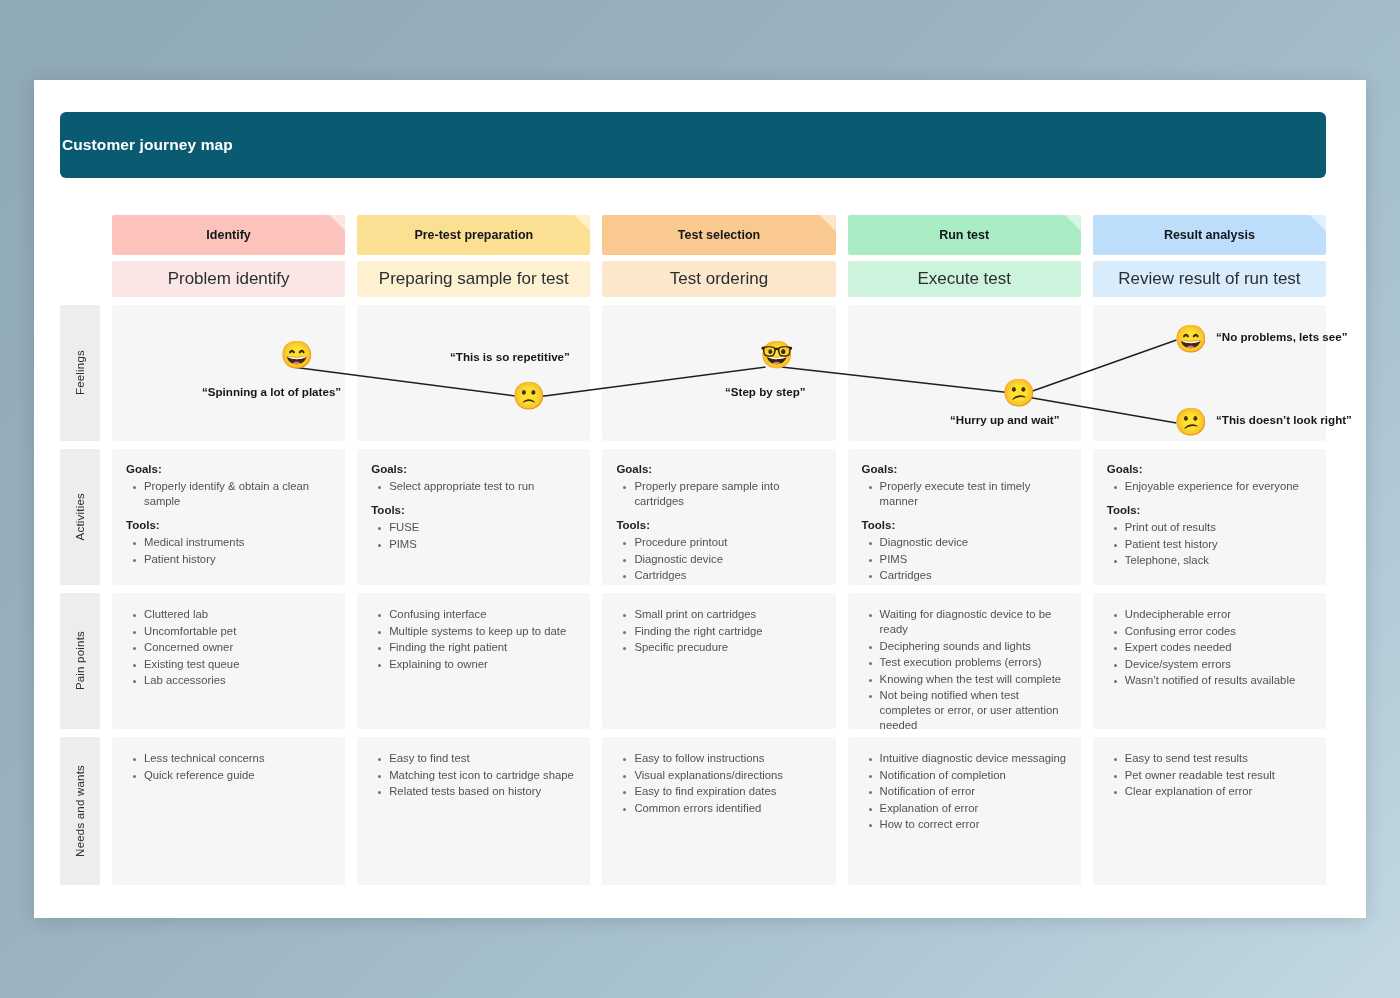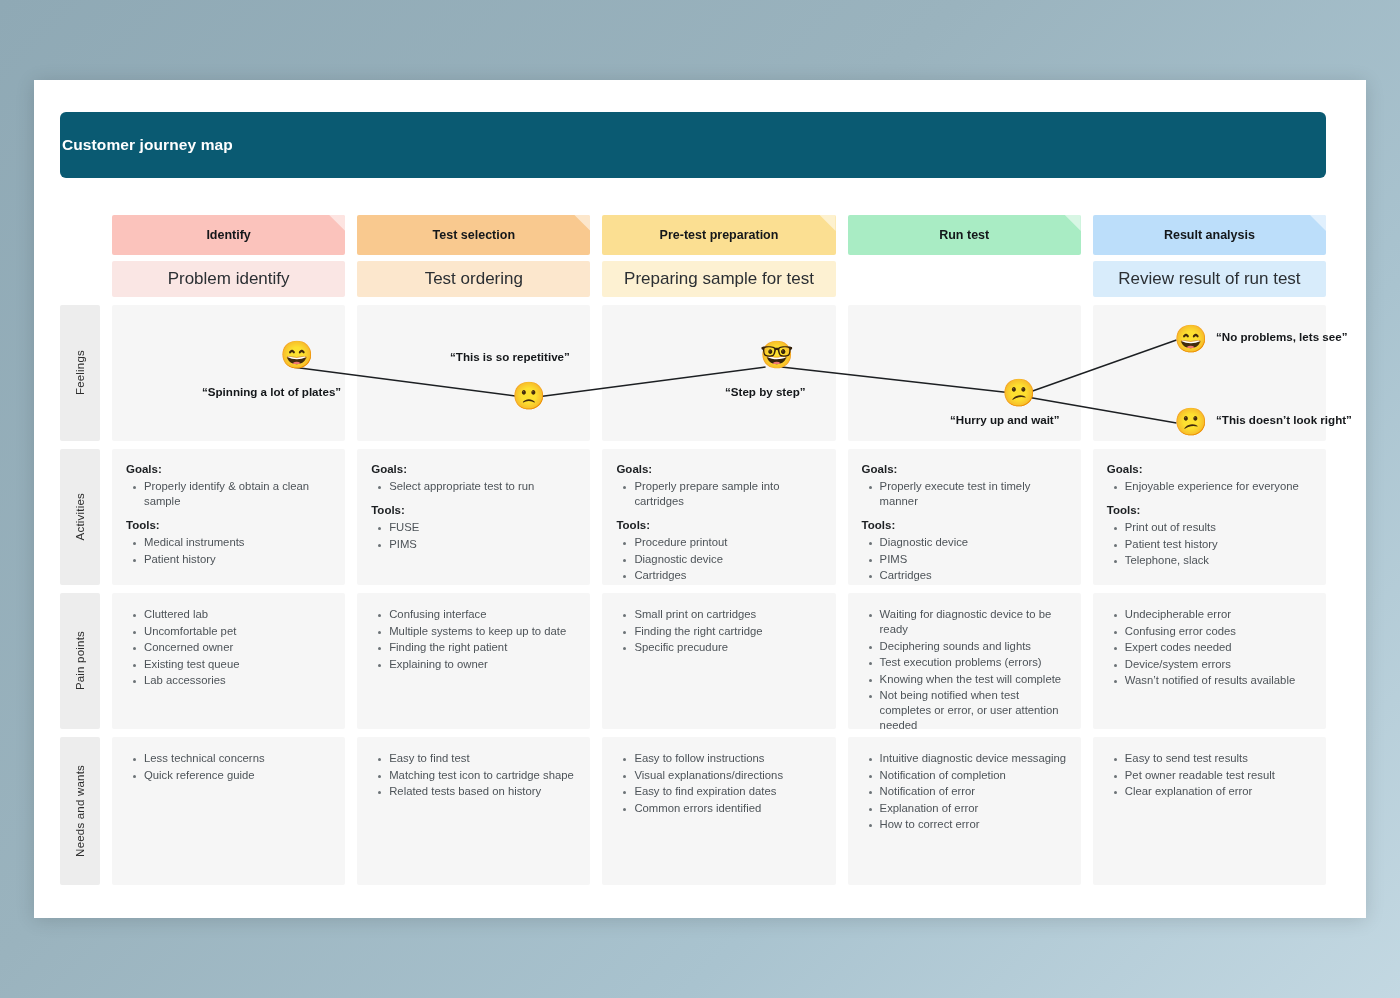--- a/index.html
+++ b/index.html
@@ -84,20 +84,21 @@
     color: #2d2d2d;
     white-space: nowrap;
     letter-spacing: 0.2px;
   }
 
   
   .cols {
     display: flex;
     gap: 12px;
     flex: 1 1 auto;
+    justify-content: flex-end;
   }
   .col { flex: 1 1 0; min-width: 0; }
 
   
   .phase-head {
     height: 40px;
     display: flex;
     align-items: center;
     justify-content: center;
     border-radius: 2px;
@@ -219,40 +220,41 @@
 
         <div class="col">
           <div class="phase-head" style="background:#fbc3bc">
             <span>Identify</span>
             <span class="fold"></span>
           </div>
           <div class="phase-sub" style="background:#fae6e4">Problem identify</div>
         </div>
 
         <div class="col">
+          <div class="phase-head" style="background:#fbdf92">
+            <span>Pre-test preparation</span>
+            <span class="fold"></span>
+          </div>
+          <div class="phase-sub" style="background:#fdf1d2">Preparing sample for test</div>
+        </div>
+
+        <div class="col">
           <div class="phase-head" style="background:#f9c98f">
             <span>Test selection</span>
             <span class="fold"></span>
           </div>
           <div class="phase-sub" style="background:#fce7cd">Test ordering</div>
         </div>
 
         <div class="col">
-          <div class="phase-head" style="background:#fbdf92">
-            <span>Pre-test preparation</span>
-            <span class="fold"></span>
-          </div>
-          <div class="phase-sub" style="background:#fdf1d2">Preparing sample for test</div>
-        </div>
-
-        <div class="col">
           <div class="phase-head" style="background:#a9ecc4">
             <span>Run test</span>
             <span class="fold"></span>
           </div>
+          <div class="phase-sub" style="background:#cdf3dd">Execute test</div>
         </div>
 
         <div class="col">
           <div class="phase-head" style="background:#bcdefa">
             <span>Result analysis</span>
             <span class="fold"></span>
           </div>
           <div class="phase-sub" style="background:#d8ecfb">Review result of run test</div>
         </div>
 

